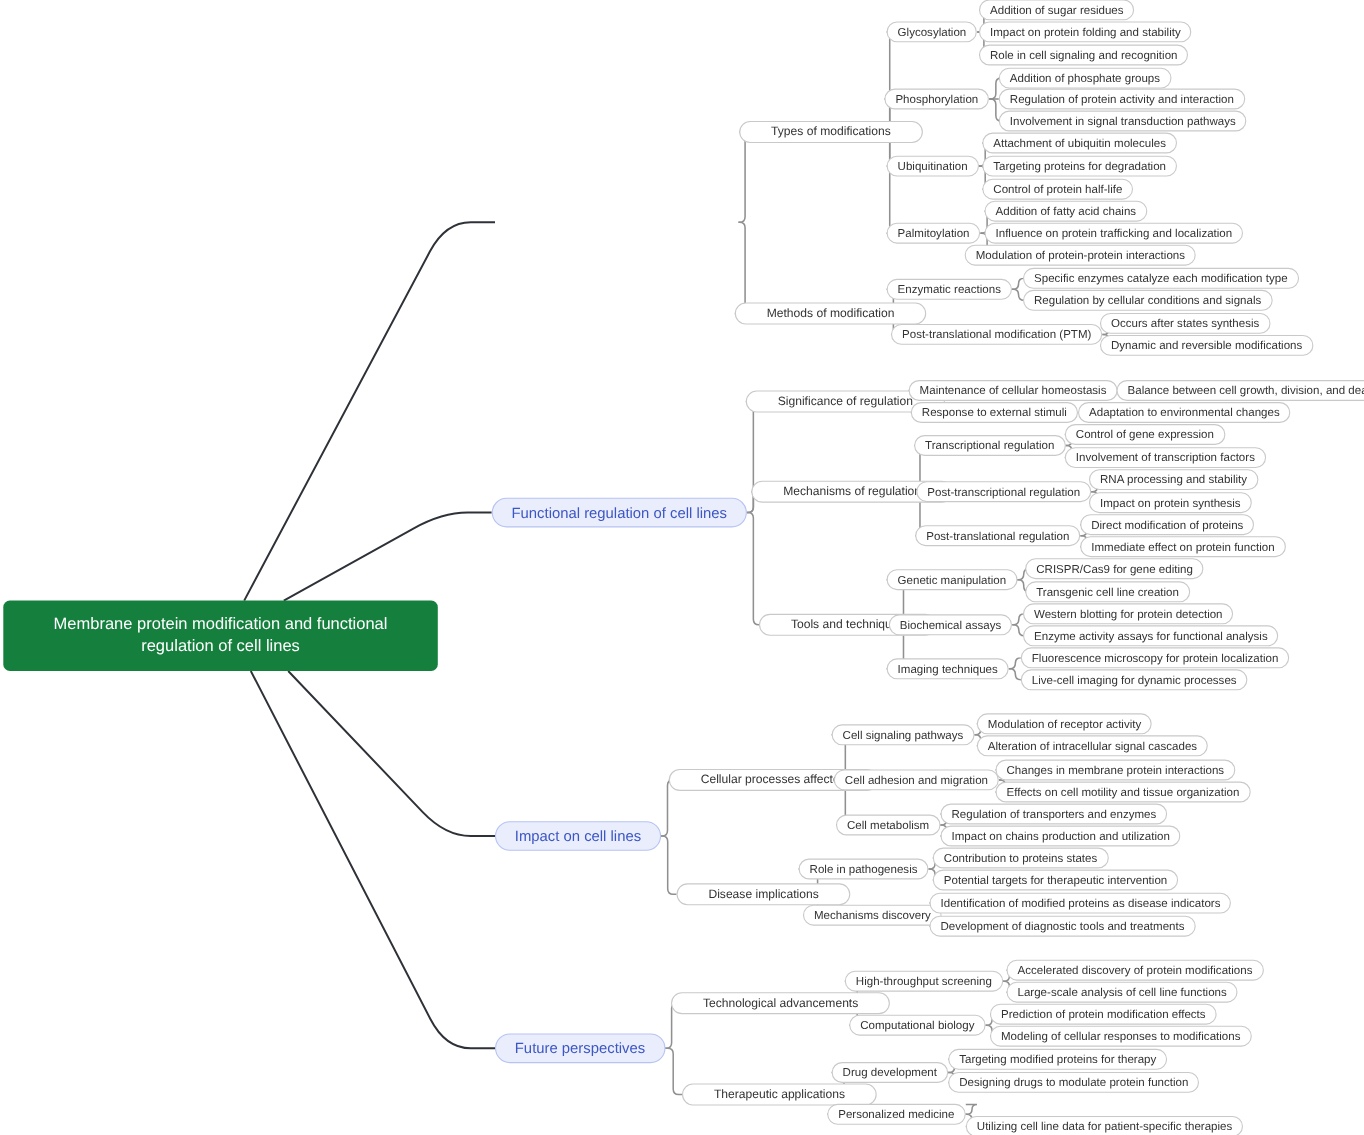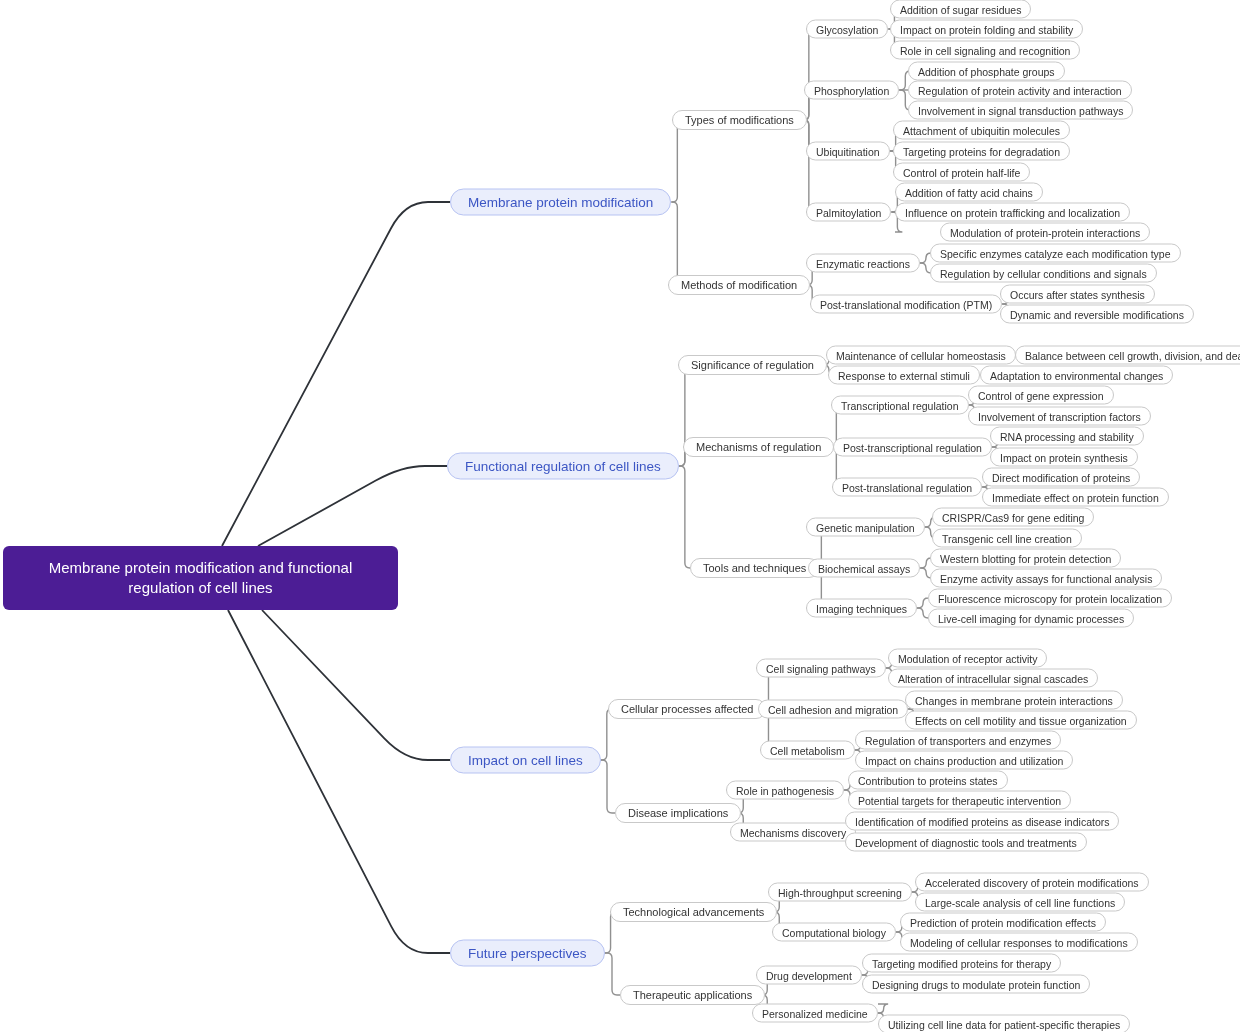--- a/index.html
+++ b/index.html
@@ -14,21 +14,21 @@
   #links path{fill:none;stroke:#909090;stroke-width:1.4;}
   #links path.dark{stroke:#2e3238;stroke-width:1.8;}
   .nd{
     position:absolute;
     transform:translateY(-50%);
     white-space:nowrap;
     box-sizing:border-box;
   }
   .root{
     width:395px;height:64px;
-    background:#4c1d95;
+    background:#15803d;
     color:#ffffff;
     border-radius:6px;
     display:flex;align-items:center;justify-content:center;
     text-align:center;
     font-size:15px;line-height:1.35;
     white-space:normal;
     padding:4px 14px;
   }
   .l1{
     background:#eaeefc;
@@ -36,21 +36,21 @@
     color:#3c56c4;
     border-radius:999px;
     padding:5px 17px;
     font-size:13.5px;
   }
   .l2{
     background:#ffffff;
     border:1px solid #c9c9c9;
     color:#333333;
     border-radius:999px;
-    padding:3px 12px;
+    padding:3px 28px;
     font-size:11px;
   }
   .l3,.lf{
     background:#ffffff;
     border:1px solid #c9c9c9;
     color:#333333;
     border-radius:999px;
     padding:2.5px 9px;
     font-size:10.5px;
   }
@@ -141,38 +141,37 @@
       <path d="M 761.25 995 L 762.25 995 Q 767.25 995 767.25 990 L 767.25 980 Q 767.25 975 772.25 975 L 756 975"></path>
       <path d="M 861.8125 975 L 862.8125 975 Q 867.8125 975 867.8125 970 L 867.8125 968 Q 867.8125 963 872.8125 963 L 862 963"></path>
       <path d="M 861.8125 975 L 863.3125 975 Q 867.8125 975 867.8125 979.5 L 867.8125 979.5 Q 867.8125 984 872.3125 984 L 862 984"></path>
       <path d="M 761.25 995 L 762.25 995 Q 767.25 995 767.25 1000 L 767.25 1008 Q 767.25 1013 772.25 1013 L 752 1013"></path>
       <path d="M 877.65625 1013 L 879.15625 1013 Q 883.65625 1013 883.65625 1008.5 L 883.65625 1008.5 Q 883.65625 1004 888.15625 1004 L 878 1004"></path>
       <path d="M 877.65625 1013 L 878.65625 1013 Q 883.65625 1013 883.65625 1018 L 883.65625 1019 Q 883.65625 1024 888.65625 1024 L 878 1024"></path>
     </svg>
 
   <div class="nd root" id="n-root" style="left:3px;top:578px">Membrane protein modification and functional regulation of cell lines</div>
 
-  <div class="nd l1" id="n-b0" style="left:450px;top:202px">Membrane protein modification</div>
   <div class="nd l2" id="n-b0c0" style="left:672px;top:120px">Types of modifications</div>
   <div class="nd l3" id="n-b0c0g0" style="left:806px;top:29px">Glycosylation</div>
   <div class="nd lf" id="n-b0c0g0l0" style="left:890px;top:9px">Addition of sugar residues</div>
   <div class="nd lf" id="n-b0c0g0l1" style="left:890px;top:29px">Impact on protein folding and stability</div>
   <div class="nd lf" id="n-b0c0g0l2" style="left:890px;top:50px">Role in cell signaling and recognition</div>
   <div class="nd l3" id="n-b0c0g1" style="left:804px;top:90px">Phosphorylation</div>
   <div class="nd lf" id="n-b0c0g1l0" style="left:908px;top:71px">Addition of phosphate groups</div>
   <div class="nd lf" id="n-b0c0g1l1" style="left:908px;top:90px">Regulation of protein activity and interaction</div>
   <div class="nd lf" id="n-b0c0g1l2" style="left:908px;top:110px">Involvement in signal transduction pathways</div>
   <div class="nd l3" id="n-b0c0g2" style="left:806px;top:151px">Ubiquitination</div>
   <div class="nd lf" id="n-b0c0g2l0" style="left:893px;top:130px">Attachment of ubiquitin molecules</div>
   <div class="nd lf" id="n-b0c0g2l1" style="left:893px;top:151px">Targeting proteins for degradation</div>
   <div class="nd lf" id="n-b0c0g2l2" style="left:893px;top:172px">Control of protein half-life</div>
   <div class="nd l3" id="n-b0c0g3" style="left:806px;top:212px">Palmitoylation</div>
   <div class="nd lf" id="n-b0c0g3l0" style="left:895px;top:192px">Addition of fatty acid chains</div>
   <div class="nd lf" id="n-b0c0g3l1" style="left:895px;top:212px">Influence on protein trafficking and localization</div>
-  <div class="nd lf" id="n-b0c0g3l2" style="left:940px;top:232px">Modulation of protein-protein interactions</div>
+  <div class="nd lf" id="n-b0c0g3l2" style="left:877px;top:232px">Modulation of protein-protein interactions</div>
   <div class="nd l2" id="n-b0c1" style="left:668px;top:285px">Methods of modification</div>
   <div class="nd l3" id="n-b0c1g0" style="left:806px;top:263px">Enzymatic reactions</div>
   <div class="nd lf" id="n-b0c1g0l0" style="left:930px;top:253px">Specific enzymes catalyze each modification type</div>
   <div class="nd lf" id="n-b0c1g0l1" style="left:930px;top:273px">Regulation by cellular conditions and signals</div>
   <div class="nd l3" id="n-b0c1g1" style="left:810px;top:304px">Post-translational modification (PTM)</div>
   <div class="nd lf" id="n-b0c1g1l0" style="left:1000px;top:294px">Occurs after states synthesis</div>
   <div class="nd lf" id="n-b0c1g1l1" style="left:1000px;top:314px">Dynamic and reversible modifications</div>
 
   <div class="nd l1" id="n-b1" style="left:447px;top:466px">Functional regulation of cell lines</div>
   <div class="nd l2" id="n-b1c0" style="left:678px;top:365px">Significance of regulation</div>

